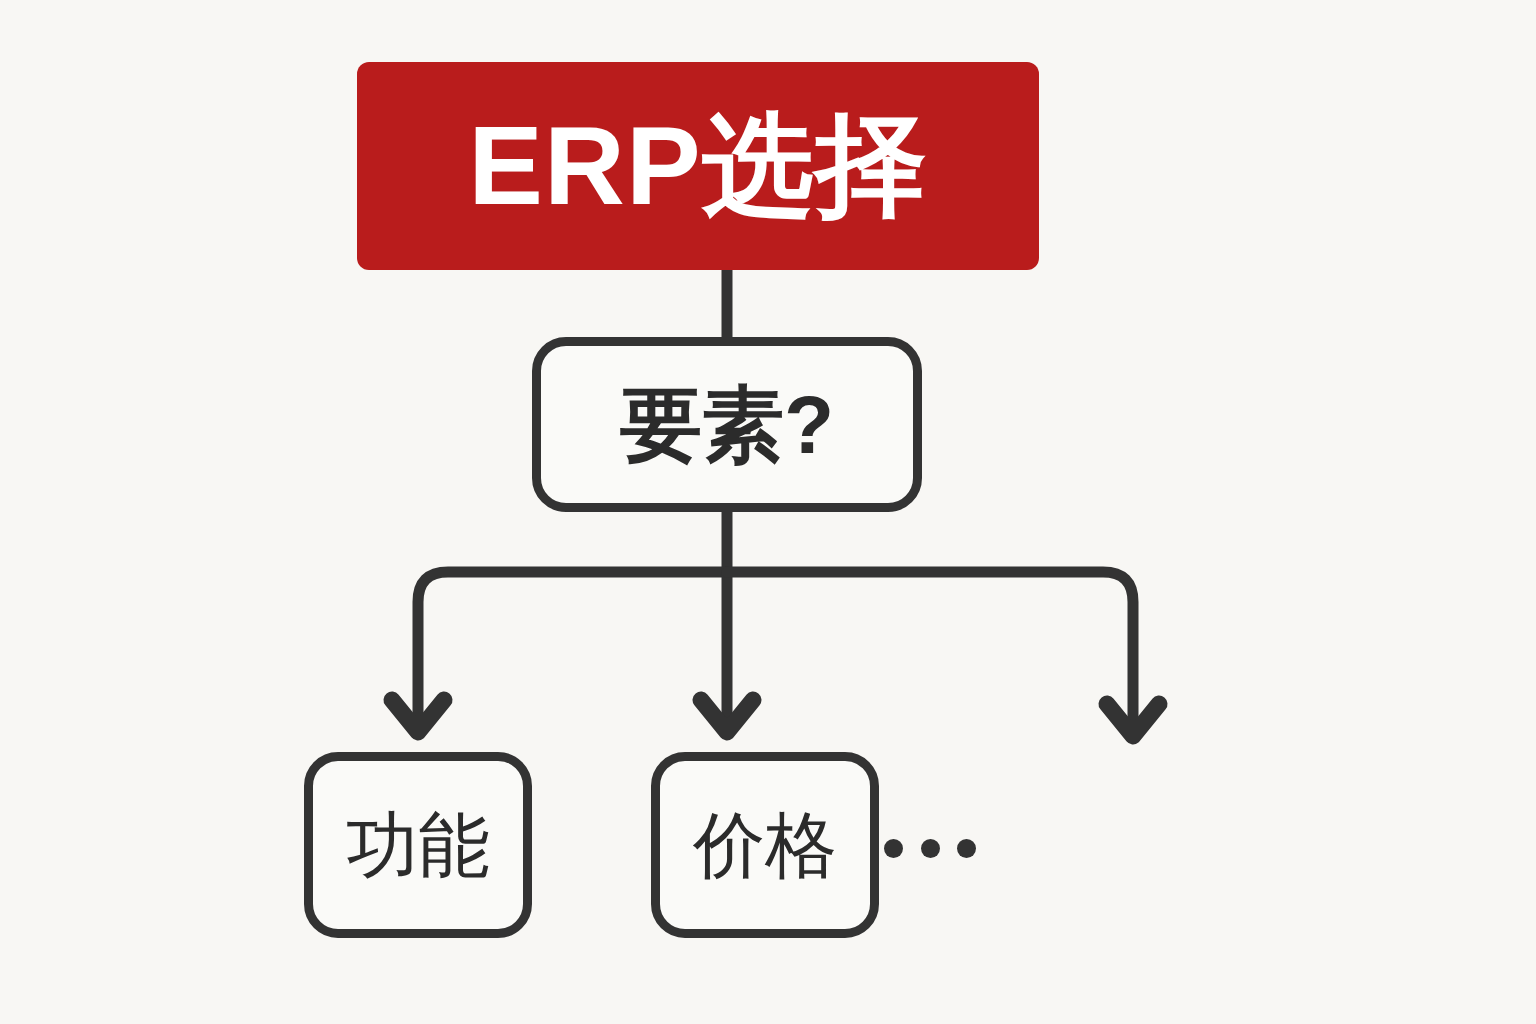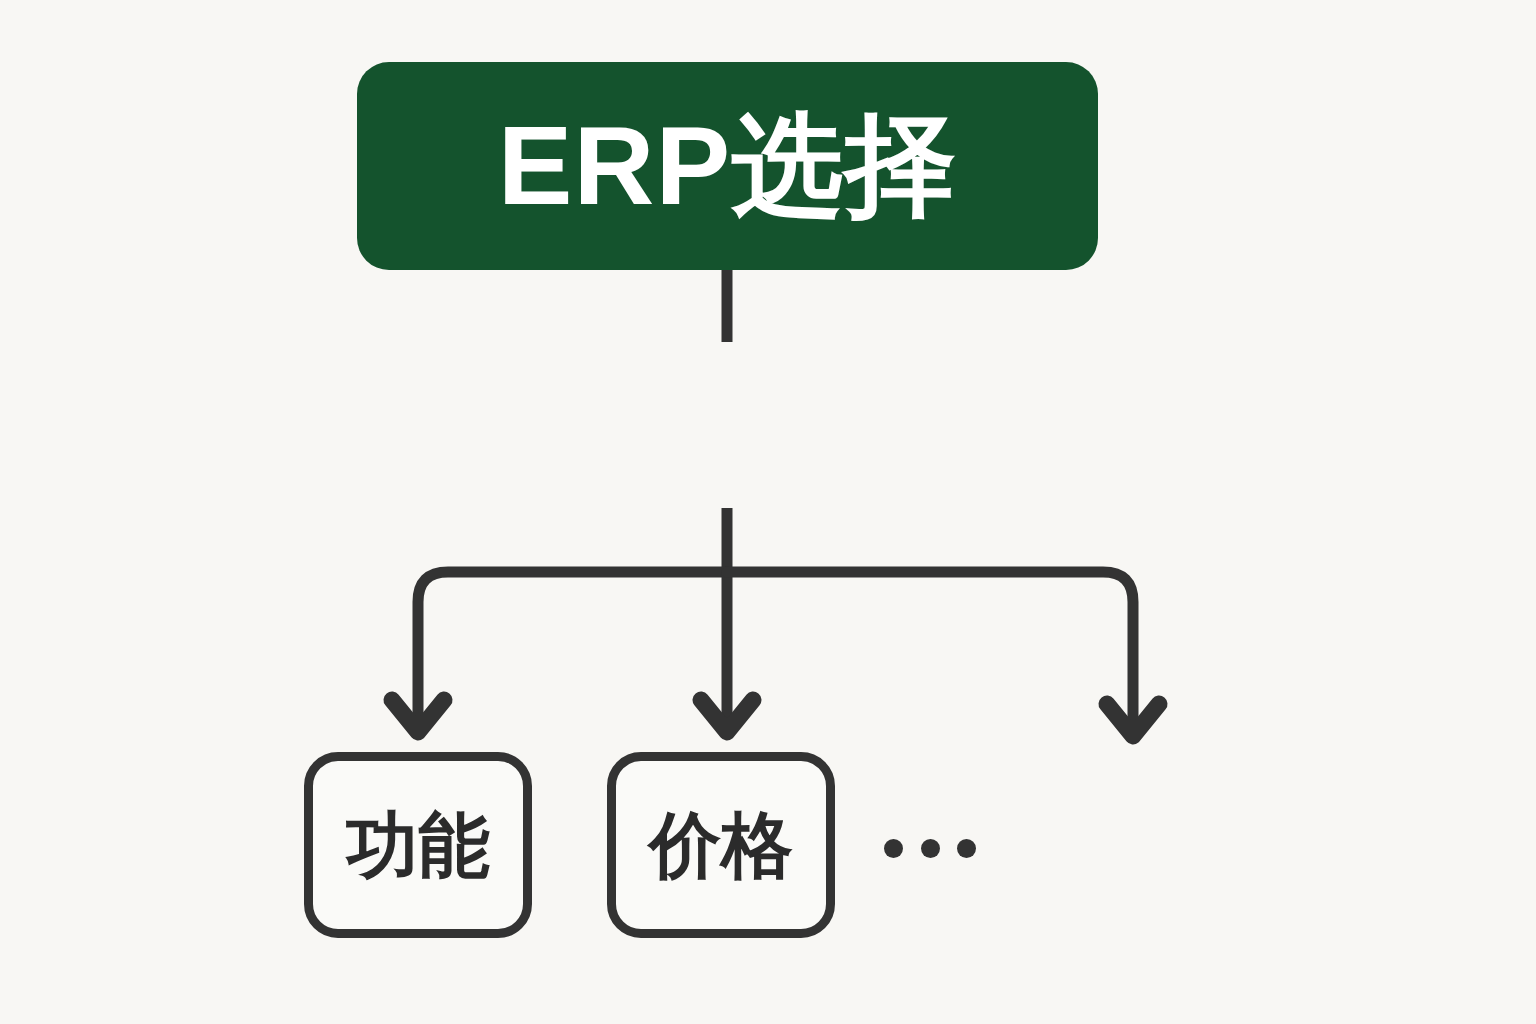--- a/index.html
+++ b/index.html
@@ -34,24 +34,24 @@
   }
   .node-label {
     white-space: nowrap;
     line-height: 1;
   }
 
   
   #node-root {
     left: 357px;
     top: 62px;
-    width: 741px;
+    width: 682px;
     height: 208px;
-    background: #14532d;
-    border-radius: 32px;
+    background: #b91c1c;
+    border-radius: 12px;
   }
   #node-root .node-label {
     color: #ffffff;
     font-size: 112px;
     font-weight: 700;
     letter-spacing: 1px;
   }
 
   
   #node-decision {
@@ -74,24 +74,24 @@
     top: 752px;
     width: 228px;
     height: 186px;
     background: #fafaf8;
     border: 9px solid #333333;
     border-radius: 34px;
   }
   .leaf .node-label {
     color: #2b2b2b;
     font-size: 72px;
-    font-weight: 700;
+    font-weight: 400;
   }
   #node-leaf-0 { left: 304px; }
-  #node-leaf-1 { left: 607px; }
+  #node-leaf-1 { left: 651px; }
   #node-leaf-2 { left: 1020px; }
 
   
   #ellipsis-group {
     position: absolute;
     left: 884px;
     top: 838px;
     width: 92px;
     height: 20px;
     display: flex;
@@ -124,20 +124,23 @@
     <path d="M701,700 L727,732 L753,700" fill="none" stroke="#333333" stroke-width="17" stroke-linecap="round" stroke-linejoin="round"></path>
 
     <path d="M727,572 L1103,572 Q1133,572 1133,602 L1133,720" fill="none" stroke="#333333" stroke-width="11" stroke-linecap="round" stroke-linejoin="round"></path>
     <path d="M1107,704 L1133,736 L1159,704" fill="none" stroke="#333333" stroke-width="17" stroke-linecap="round" stroke-linejoin="round"></path>
   </svg>
 
   <div class="node" id="node-root">
     <span class="node-label">ERP选择</span>
   </div>
 
+  <div class="node" id="node-decision">
+    <span class="node-label">要素?</span>
+  </div>
 
   <div class="node leaf" id="node-leaf-0">
     <span class="node-label">功能</span>
   </div>
 
   <div class="node leaf" id="node-leaf-1">
     <span class="node-label">价格</span>
   </div>
 
   <div id="ellipsis-group">

